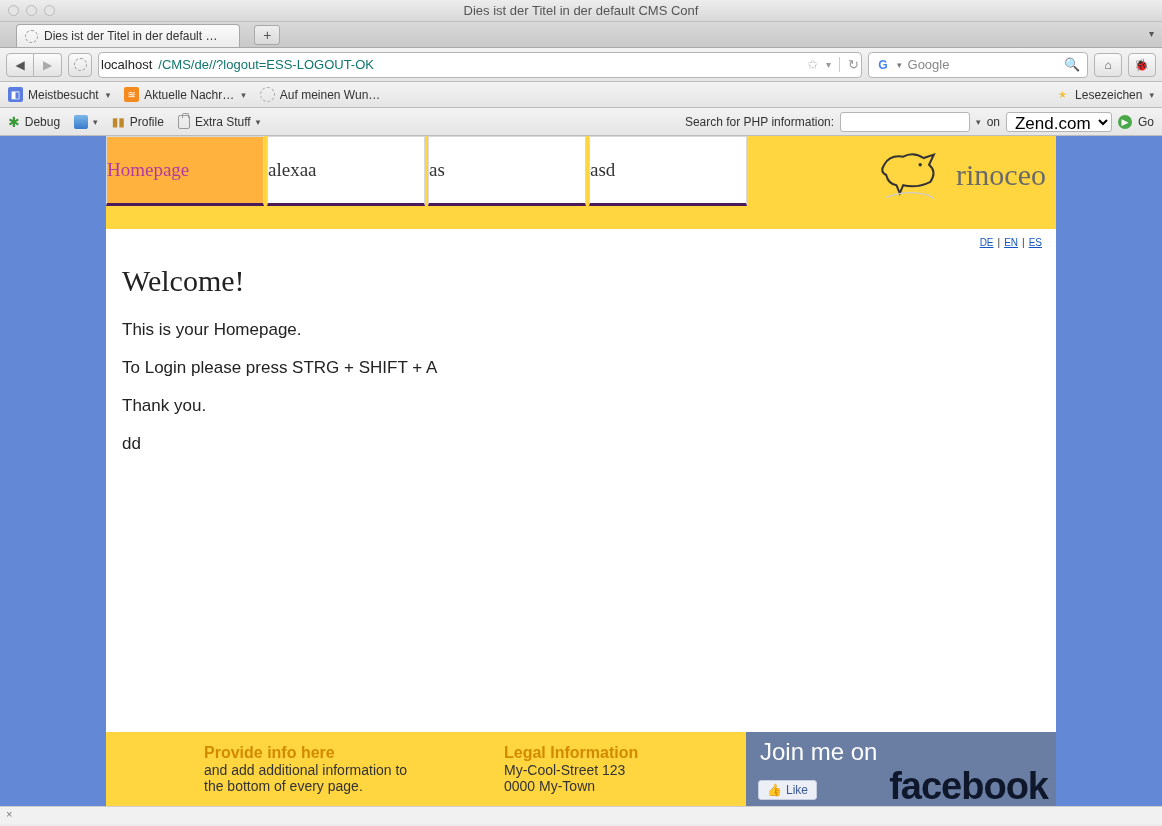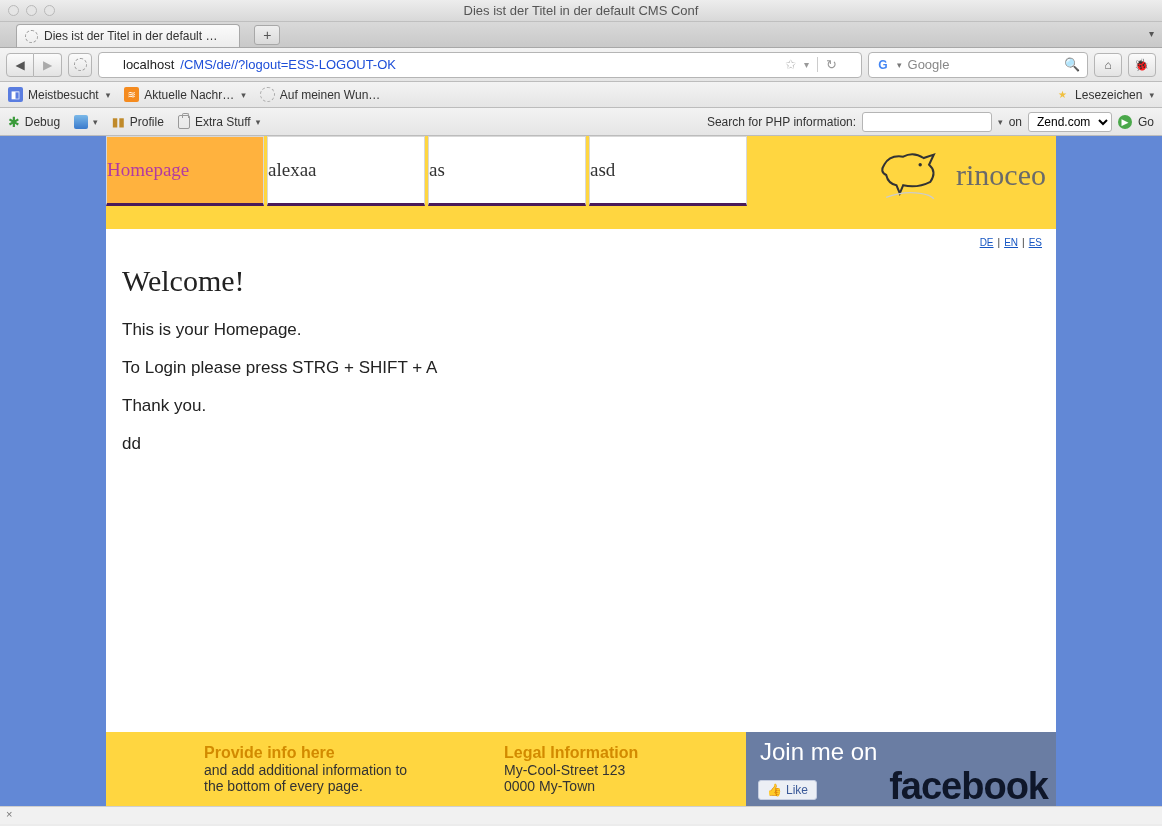--- a/index.html
+++ b/index.html
@@ -18,23 +18,23 @@
   .newtab { width:26px; height:20px; background:linear-gradient(#efefef,#dadada); border:1px solid #a8a8a8; border-radius:3px; margin-left:14px; display:flex; align-items:center; justify-content:center; color:#555; font-size:14px; margin-bottom:2px;}
   .tabbar .menu-caret { position:absolute; right:8px; top:6px; color:#555; font-size:10px;}
 
   
   .navbar { height:34px; background:linear-gradient(#f3f3f3,#e5e5e5); display:flex; align-items:center; padding:0 6px; gap:6px; border-bottom:1px solid #bcbcbc;}
   .nav-btn { width:28px; height:24px; border:1px solid #b5b5b5; border-radius:4px; background:linear-gradient(#fbfbfb,#e3e3e3); display:flex; align-items:center; justify-content:center; color:#555;}
   .nav-btn.disabled { color:#aaa;}
   .nav-group { display:flex; }
   .nav-group .nav-btn:first-child{border-radius:4px 0 0 4px;}
   .nav-group .nav-btn:last-child{border-radius:0 4px 4px 0; border-left:none;}
-  .urlfield { flex:1; height:26px; background:#fff; border:1px solid #b5b5b5; border-radius:4px; display:flex; align-items:center; padding:0 24px; gap:6px; color:#666; font-size:13px;}
+  .urlfield { flex:1; height:26px; background:#fff; border:1px solid #b5b5b5; border-radius:4px; display:flex; align-items:center; padding:0 2px; gap:6px; color:#666; font-size:13px;}
   .urlfield .host { color:#222;}
-  .urlfield .path { color:#1d4ed8;}
+  .urlfield .path { color:#0f766e;}
   .urlfield .right { margin-left:auto; display:flex; align-items:center; gap:8px; color:#999;}
   .searchfield { width:220px; height:26px; background:#fff; border:1px solid #b5b5b5; border-radius:4px; display:flex; align-items:center; padding:0 6px; gap:6px; color:#888; font-size:13px;}
   .gicon { width:16px; height:16px; display:inline-flex; align-items:center; justify-content:center; font-weight:bold; font-size:12px;}
   .gicon span:nth-child(1){color:#4285F4}.gicon span:nth-child(2){color:#EA4335}.gicon span:nth-child(3){color:#FBBC05}.gicon span:nth-child(4){color:#34A853}
   .searchfield .caret{font-size:9px;color:#777;}
   .searchfield .mag{margin-left:auto; color:#888;}
 
   
   .bmbar { height:26px; background:linear-gradient(#f3f3f3,#e5e5e5); display:flex; align-items:center; padding:0 8px; gap:14px; border-bottom:1px solid #bcbcbc;}
   .bm { display:flex; align-items:center; gap:5px; color:#333; font-size:12px;}
@@ -46,21 +46,21 @@
   
   .devbar { height:28px; background:linear-gradient(#f3f3f3,#e5e5e5); display:flex; align-items:center; padding:0 8px; gap:14px; border-bottom:1px solid #bcbcbc; font-size:12px;}
   .devbar .item{display:flex;align-items:center;gap:5px;}
   .devbar .bug{color:#3a9a3a;font-size:14px;}
   .devbar .img{width:14px;height:14px;background:linear-gradient(#7ab8e8,#3a7acc);border-radius:2px;}
   .devbar .book{color:#c08a2a;}
   .devbar .clip{width:12px;height:14px;border:1px solid #999;border-radius:2px;position:relative;}
   .devbar .clip::before{content:"";position:absolute;top:-3px;left:3px;width:5px;height:4px;border:1px solid #999;border-bottom:none;border-radius:2px 2px 0 0;}
   .devbar .caret{font-size:9px;color:#555;}
   .devbar .search-php{margin-left:auto;display:flex;align-items:center;gap:6px;}
-  .devbar select,.devbar input{height:20px;border:1px solid #b5b5b5;border-radius:3px;font-size:12px;padding:0 4px;background:#fff;}
+  .devbar select,.devbar input{height:20px;border:1px solid #b5b5b5;border-radius:3px;font-size:17px;padding:0 4px;background:#fff;}
   .devbar input{width:130px;}
   .devbar .go-ico{width:14px;height:14px;border-radius:50%;background:#4aa84a;display:flex;align-items:center;justify-content:center;color:#fff;font-size:9px;}
 
   
   .viewport { background:#6288d6; height:670px; display:flex; justify-content:center; overflow:hidden;}
   .site { width:950px; background:#fff; display:flex; flex-direction:column;}
 
   
   .site-header { background:#ffd640; height:93px; display:flex; position:relative;}
   .navitem { width:158px; height:70px; background:#fff; border:1px solid #d8d8d8; border-bottom:3px solid #4a1a5a; margin-right:3px; display:flex; align-items:center; justify-content:flex-start; font-family:Georgia,serif; font-size:19px; color:#333;}

